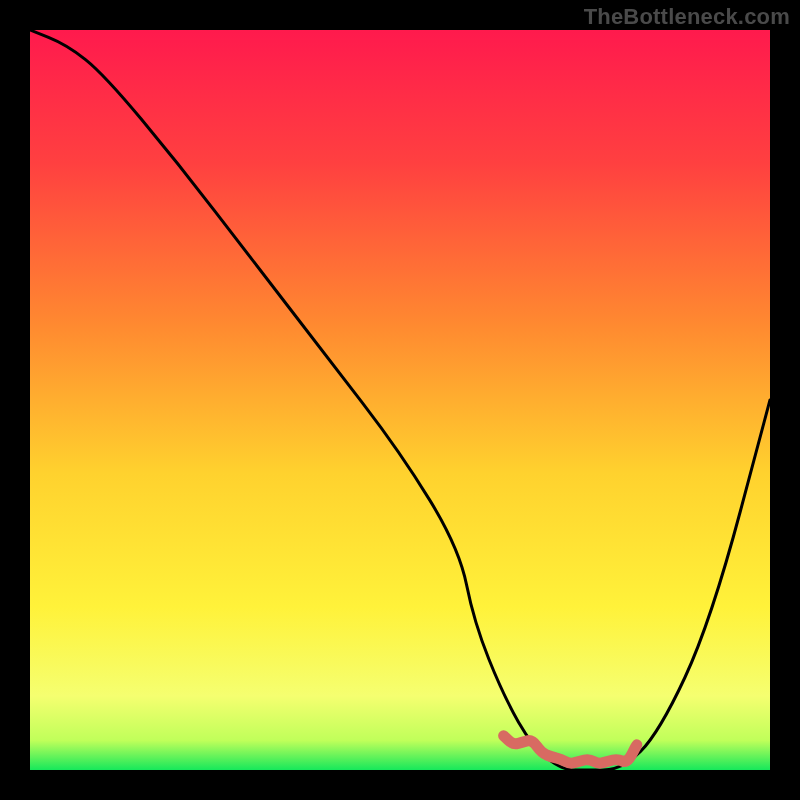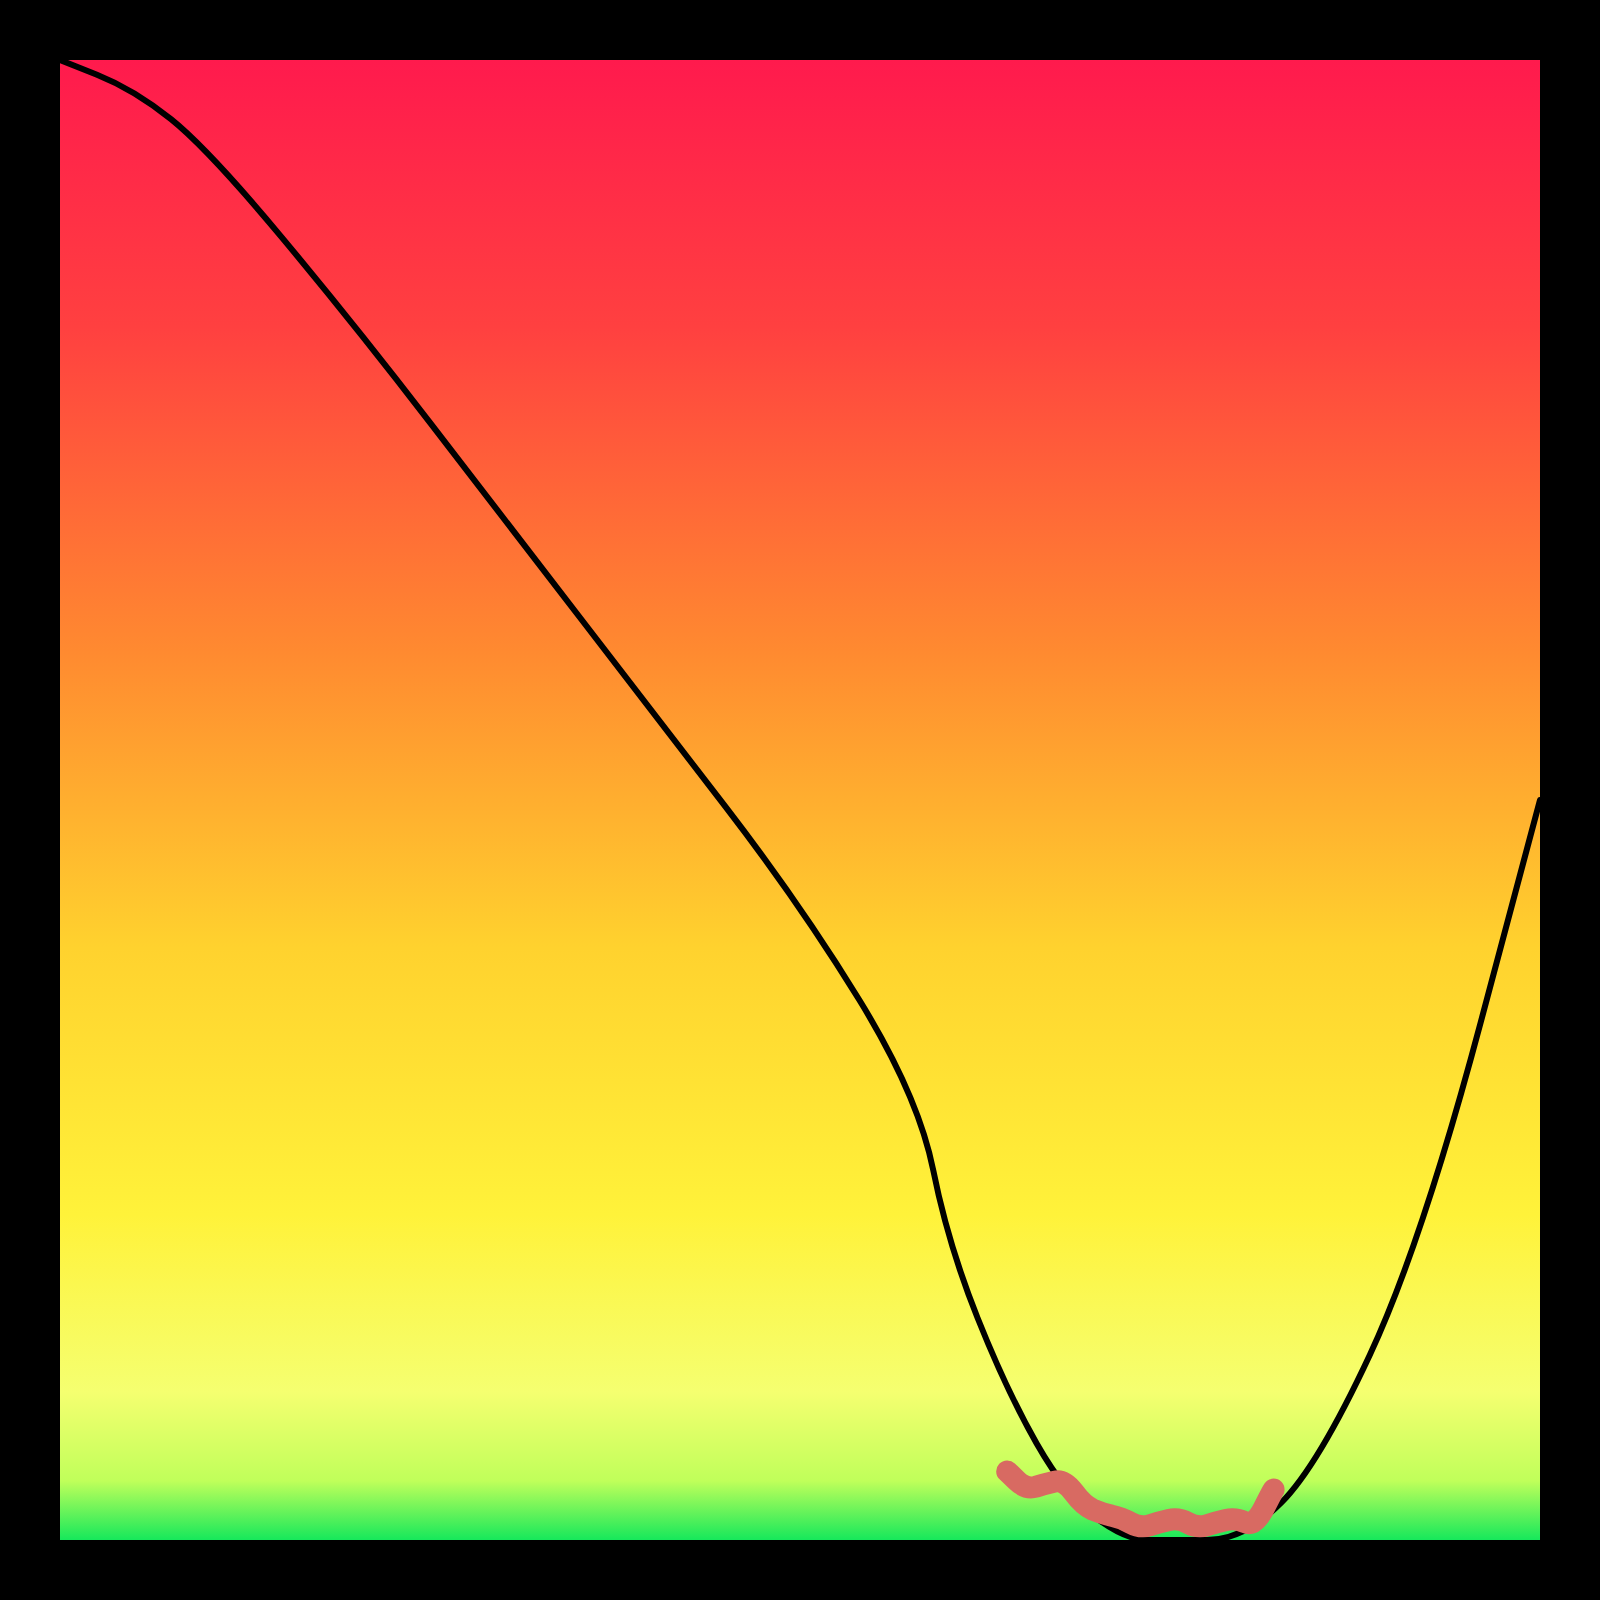--- a/index.html
+++ b/index.html
@@ -39,20 +39,21 @@
     display: block;
     width: 740px;
     height: 740px;
   }
 </style>
 </head>
 <body>
 
 <div class="frame">
 
+  <div class="watermark">TheBottleneck.com</div>
 
   <div class="plot-area">
     <svg viewBox="0 0 740 740" xmlns="http://www.w3.org/2000/svg">
       <defs>
         <linearGradient id="heat" x1="0" y1="0" x2="0" y2="1">
           <stop offset="0%" stop-color="#ff1a4d"></stop>
           <stop offset="18%" stop-color="#ff4040"></stop>
           <stop offset="40%" stop-color="#ff8a30"></stop>
           <stop offset="60%" stop-color="#ffd22e"></stop>
           <stop offset="78%" stop-color="#fff23a"></stop>

